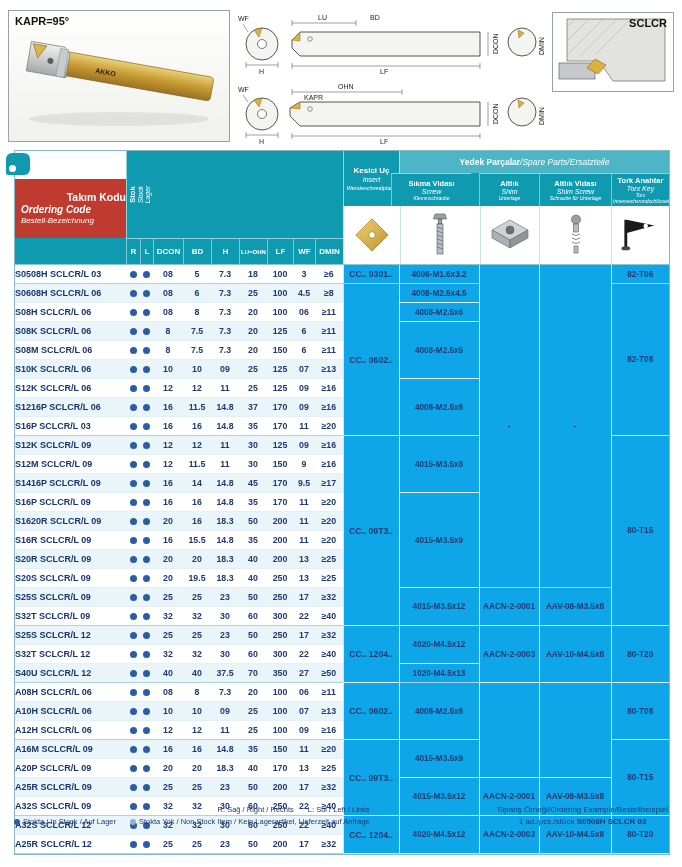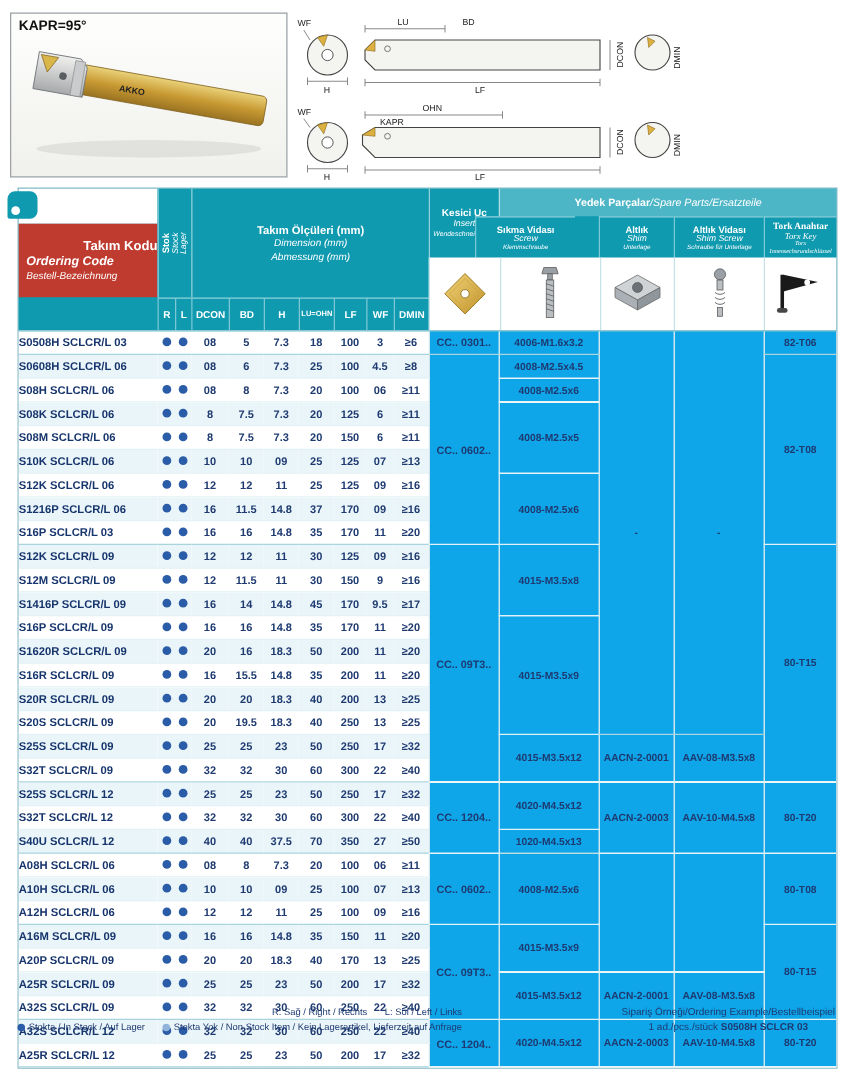--- a/index.html
+++ b/index.html
@@ -39,21 +39,21 @@
   .h-insert .l1{font-weight:bold;font-size:8px;line-height:1.3;}
   .h-insert .l2{font-style:italic;font-size:7px;line-height:1.25;}
   .h-insert .l3{font-style:italic;font-size:5.5px;line-height:1.2;}
   .h-banner{left:384px;top:0;width:270px;height:22px;background:#4db6c6;display:flex;align-items:center;justify-content:center;border-left:1px solid rgba(255,255,255,.55);font-size:8.5px;}
   .h-banner .b1{font-weight:bold;}
   .h-banner .b2{font-style:italic;}
   .h-sp{top:22px;height:33px;background:#0f9ab0;display:flex;flex-direction:column;justify-content:center;text-align:center;border-top:1px solid rgba(255,255,255,.55);border-left:1px solid rgba(255,255,255,.45);overflow:hidden;}
   .h-sp .l1{font-weight:bold;font-size:7.5px;line-height:1.2;}
   .h-sp .l2{font-style:italic;font-size:7px;line-height:1.15;}
   .h-sp .l3{font-style:italic;font-size:5px;line-height:1.1;padding:0 1px;}
-  .sp1{left:365px;width:80px;} .sp2{left:464px;width:60px;} .sp3{left:524px;width:72px;} .sp4{left:596px;width:58px;font-family:Liberation Serif, serif;}
+  .sp1{left:376px;width:80px;} .sp2{left:464px;width:60px;} .sp3{left:524px;width:72px;} .sp4{left:596px;width:58px;}
   .h-letters{left:111px;top:87px;width:217px;height:26px;background:#0f9ab0;display:flex;border-top:1px solid rgba(255,255,255,.55);}
   .h-letters .lc{display:flex;align-items:center;justify-content:center;color:#fff;font-weight:bold;font-size:8px;border-left:1px solid rgba(255,255,255,.45);box-sizing:border-box;}
   .lc.small{font-size:6px;}
   .h-icons{left:328px;top:55px;width:326px;height:58px;background:#fff;display:flex;border-left:1px solid #c7e3ea;}
   .h-icons .ic{display:flex;align-items:center;justify-content:center;box-sizing:border-box;border-left:1px solid #c7e3ea;}
   .h-icons .ic:first-child{border-left:none;}
 
   table.cat{border-collapse:collapse;table-layout:fixed;width:654px;background:#fff;}
   .cat tr{height:16.6px;}
   .cat tr.alt{background:#eaf5f9;}
@@ -158,42 +158,46 @@
         <line class="dl" x1="246" y1="125" x2="246" y2="131"></line>
       <text x="146" y="136">LF</text>
       <line class="dl" x1="254" y1="94" x2="254" y2="118"></line>
       <text transform="translate(264,116) rotate(-90)">DCON</text>
       <circle class="ol" cx="288" cy="104" r="14"></circle>
       <polygon points="284,92 290,95 285,100" fill="#ddb13f" stroke="#8a6a1f" stroke-width="0.5"></polygon>
       <text transform="translate(310,117) rotate(-90)">DMIN</text>
     </svg>
   </div>
 
+  <div class="sclcr-box">
+    <div class="sclcr-label">SCLCR</div>
+    <svg width="120" height="74" viewBox="0 0 120 74">
+      <path d="M14,6 H112 V68 H60 L46,48 H14 Z" fill="#e2e2df" stroke="#777" stroke-width="0.8"></path>
+      <path d="M22,6 L14,14 M36,6 L14,28 M50,6 L14,42 M64,6 L26,44 M78,6 L42,42" stroke="#ababa8" stroke-width="0.5"></path>
+      <rect x="6" y="50" width="36" height="16" fill="#c6c8ca" stroke="#666" stroke-width="0.7"></rect>
+      <polygon points="42,46 53,52 45,61 34,55" fill="#ddb13f" stroke="#8a6a1f" stroke-width="0.6"></polygon>
+    </svg>
+  </div>
 
   <div class="catalog">
     <div class="thead">
       <div class="tab-icon"></div>
       <div class="h-corner"></div>
       <div class="h-red">
         <div class="l1">Takım Kodu</div>
         <div class="l2">Ordering Code</div>
         <div class="l3">Bestell-Bezeichnung</div>
       </div>
       <div class="h-code-bottom"></div>
       <div class="h-stok">
         <div class="rot">
           <div class="s1">Stok</div>
           <div class="s2">Stock</div>
           <div class="s3">Lager</div>
         </div>
-      </div>
-      <div class="h-dims">
-        <div class="l1">Takım Ölçüleri (mm)</div>
-        <div class="l2">Dimension (mm)</div>
-        <div class="l3">Abmessung (mm)</div>
       </div>
       <div class="h-insert">
         <div class="l1">Kesici Uç</div>
         <div class="l2">Insert</div>
         <div class="l3">Wendeschneidplatte</div>
       </div>
       <div class="h-banner">
         <span class="b1">Yedek Parçalar</span>
           <span class="b2"> / </span>
           <span class="b2">Spare Parts</span>

